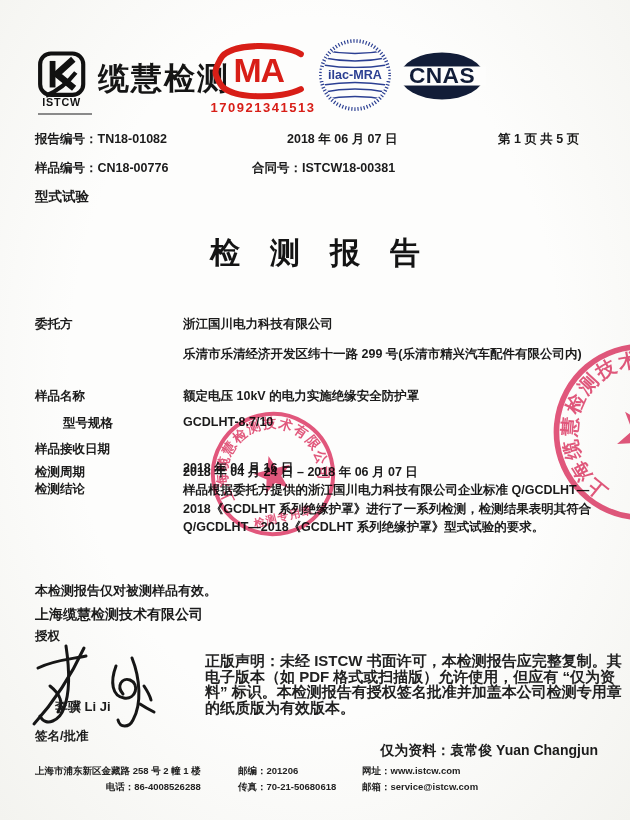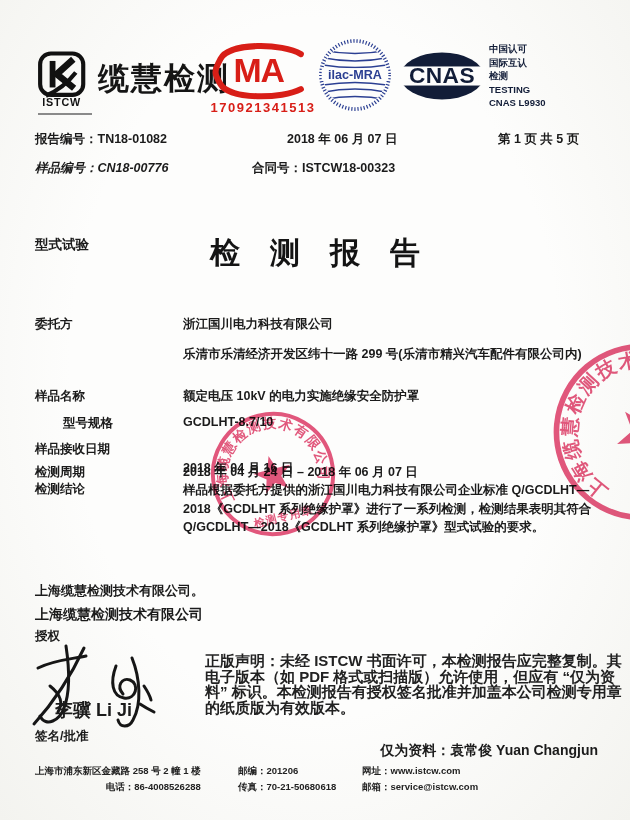--- a/index.html
+++ b/index.html
@@ -71,34 +71,27 @@
     <rect x="5" y="41" width="90" height="17" fill="#fdfdfc"></rect>
     <text x="50" y="55" text-anchor="middle" font-size="17" font-weight="700" fill="#2b3f92">ilac-MRA</text>
   </svg>
 
   <svg class="abs" style="left:398px; top:50px;" width="88" height="52" viewBox="0 0 120 70">
     <ellipse cx="60" cy="35" rx="57" ry="32" fill="#121d38"></ellipse>
     <rect x="0" y="22" width="120" height="26" fill="#fdfdfc"></rect>
     <text x="60" y="45" text-anchor="middle" font-size="31" font-weight="800" fill="#121d38" letter-spacing="0.5">CNAS</text>
   </svg>
 
-  <div class="abs b" style="left:489px; top:42px; font-size:9.5px; line-height:13.5px; color:#121d38;">
-    <div>中国认可</div>
-    <div>国际互认</div>
-    <div>检测</div>
-    <div>TESTING</div>
-    <div>CNAS L9930</div>
-  </div>
 
   <div class="abs b t12" style="left:35px; top:131px;">报告编号：TN18-01082</div>
   <div class="abs b t12" style="left:287px; top:131px;">2018 年 06 月 07 日</div>
   <div class="abs b t12" style="left:498px; top:131px;">第 1 页 共 5 页</div>
-  <div class="abs b t12" style="left:35px; top:160px;font-style:italic;">样品编号：CN18-00776</div>
-  <div class="abs b t12" style="left:252px; top:160px;">合同号：ISTCW18-00323</div>
-  <div class="abs b" style="left:35px; top:188px; font-size:13.5px;margin-top:48px;">型式试验</div>
+  <div class="abs b t12" style="left:35px; top:160px;">样品编号：CN18-00776</div>
+  <div class="abs b t12" style="left:252px; top:160px;">合同号：ISTCW18-00381</div>
+  <div class="abs b" style="left:35px; top:188px; font-size:13.5px;">型式试验</div>
 
   <div class="title">检测报告</div>
 
   <div class="abs b t12 label-col" style="top:316px;">委托方</div>
   <div class="abs b t12 value-col" style="top:316px;">浙江国川电力科技有限公司</div>
   <div class="abs b t12 value-col" style="top:346px;">乐清市乐清经济开发区纬十一路 299 号(乐清市精兴汽车配件有限公司内)</div>
 
   <div class="abs b t12 label-col" style="top:388px;">样品名称</div>
   <div class="abs b t12 value-col" style="top:388px;">额定电压 10kV 的电力实施绝缘安全防护罩</div>
 
@@ -107,40 +100,40 @@
 
   <div class="abs b t12 label-col" style="top:441px;">样品接收日期</div>
   <div class="abs b t12 value-col" style="top:441px;margin-top:19px;">2018 年 04 月 16 日</div>
 
   <div class="abs b t12 label-col" style="top:464px;">检测周期</div>
   <div class="abs b t12 value-col" style="top:464px;">2018 年 04 月 24 日 – 2018 年 06 月 07 日</div>
 
   <div class="abs b t12 label-col" style="top:481px;">检测结论</div>
   <div class="abs b t12 value-col wrap" style="top:481px; width:432px; line-height:18.5px;">样品根据委托方提供的浙江国川电力科技有限公司企业标准 Q/GCDLHT—2018《GCDLHT 系列绝缘护罩》进行了一系列检测，检测结果表明其符合 Q/GCDLHT—2018《GCDLHT 系列绝缘护罩》型式试验的要求。</div>
 
-  <div class="abs b" style="left:35px; top:582px; font-size:13px;">上海缆慧检测技术有限公司。</div>
+  <div class="abs b" style="left:35px; top:582px; font-size:13px;">本检测报告仅对被测样品有效。</div>
   <div class="abs b" style="left:35px; top:606px; font-size:14px;">上海缆慧检测技术有限公司</div>
   <div class="abs b" style="left:35px; top:628px; font-size:12.5px;">授权</div>
 
   <svg class="abs" style="left:28px; top:640px;" width="140" height="88" viewBox="0 0 140 88">
     <g stroke="#161616" stroke-width="3" fill="none" stroke-linecap="round">
       <path d="M 38,6 C 41,26 43,50 36,68 C 32,80 18,88 12,76"></path>
       <path d="M 10,28 C 26,20 44,19 58,16"></path>
       <path d="M 56,8 C 42,38 24,64 6,84"></path>
       <path d="M 22,46 C 32,54 36,62 30,72"></path>
       <path d="M 88,26 C 82,42 84,56 96,58 C 108,60 112,44 102,40 C 94,37 88,46 95,54"></path>
       <path d="M 104,18 C 112,38 114,64 105,80 C 101,88 92,88 90,80"></path>
       <path d="M 116,46 C 120,52 122,56 123,60"></path>
       <path d="M 112,64 C 118,68 122,70 126,72"></path>
     </g>
   </svg>
 
   <div class="disc">正版声明：未经 ISTCW 书面许可，本检测报告应完整复制。其电子版本（如 PDF 格式或扫描版）允许使用，但应有 “仅为资料” 标识。本检测报告有授权签名批准并加盖本公司检测专用章的纸质版为有效版本。</div>
 
-  <div class="abs b" style="left:55px; top:698px; font-size:18px;">李骥 Li Ji</div>
+  <div class="abs b" style="left:55px; top:698px; font-size:13px;">李骥 Li Ji</div>
   <div class="abs b" style="left:35px; top:728px; font-size:12.5px;">签名/批准</div>
   <div class="abs b" style="right:32px; top:742px; font-size:14px;">仅为资料：袁常俊  Yuan Changjun</div>
 
   <div class="abs footer-line" style="left:35px; top:763px;text-align:right;">
     <div>上海市浦东新区金藏路 258 号 2 幢 1 楼</div>
     <div>电话：86-4008526288</div>
   </div>
   <div class="abs footer-line" style="left:238px; top:763px;">
     <div>邮编：201206</div>
     <div>传真：70-21-50680618</div>

